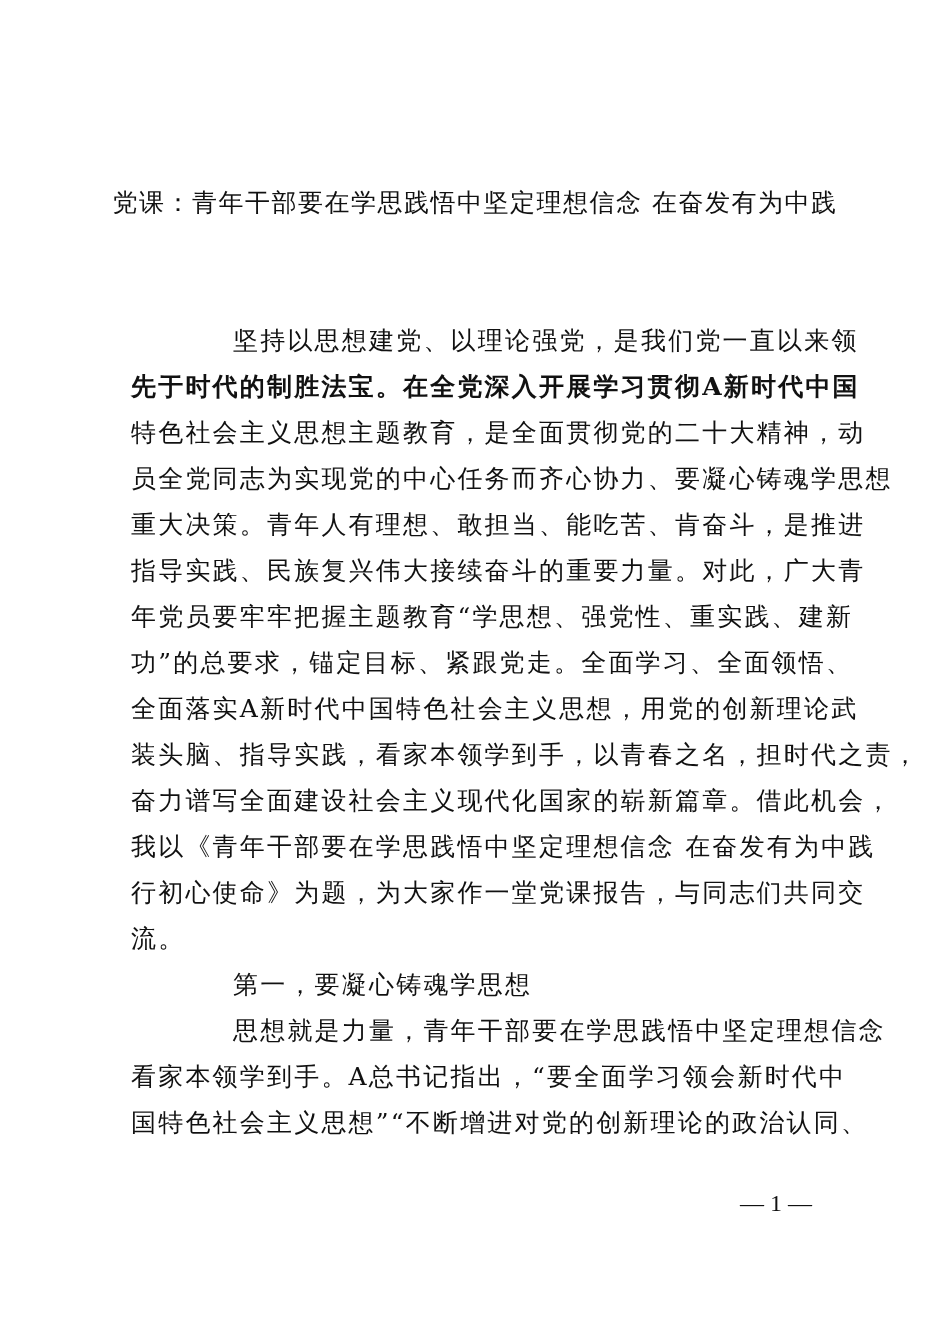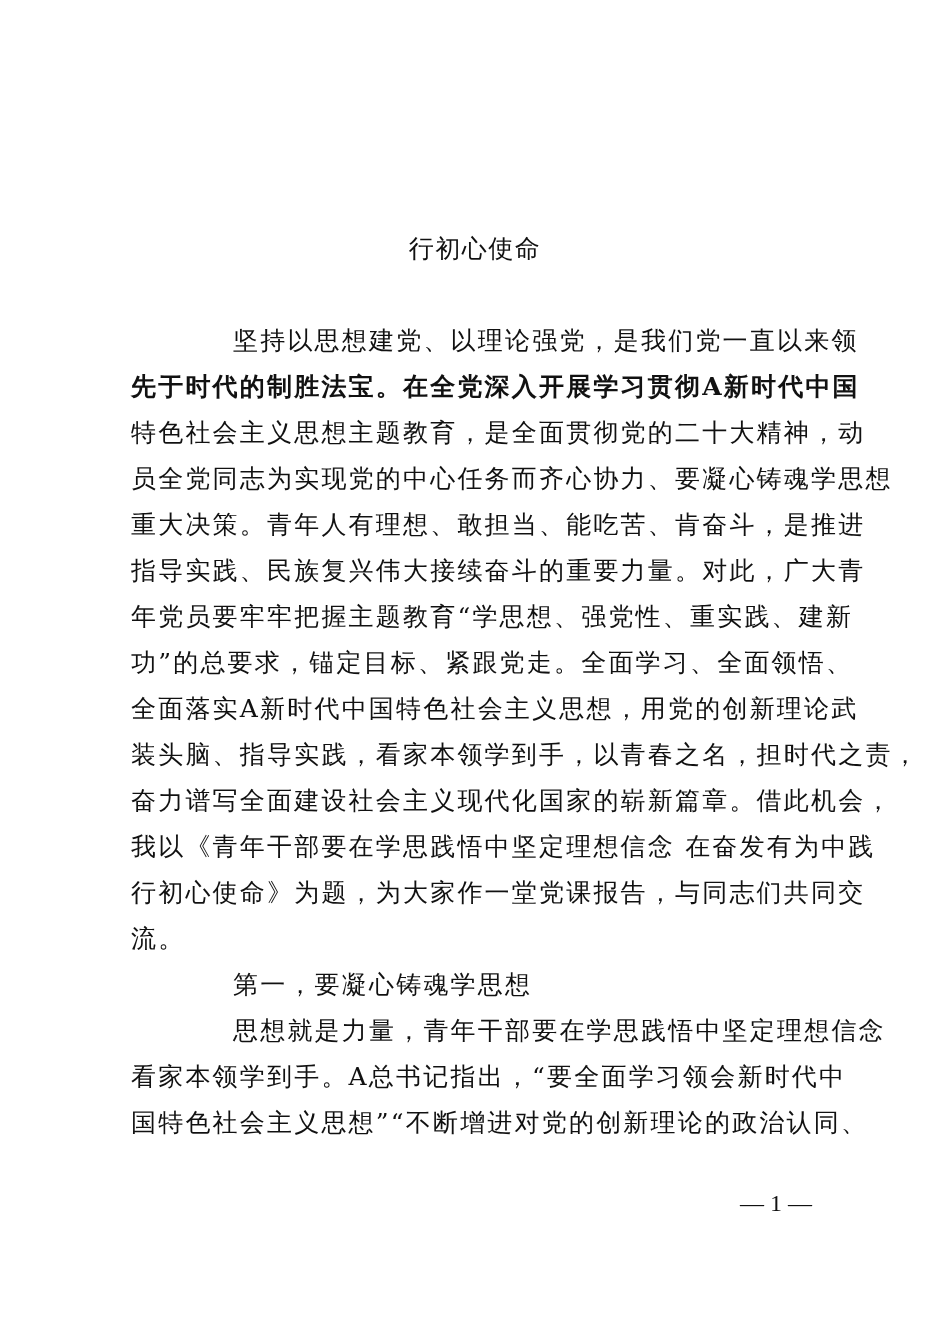--- a/index.html
+++ b/index.html
@@ -13,21 +13,21 @@
   .indent { left: 233px; }
   .salutation { left: 181px; }
   .page-num { position: absolute; left: 740px; top: 1190px; font-size: 24px;
               font-family: "Liberation Serif", serif; white-space: nowrap; }
 </style>
 </head>
 <body>
 
 <div class="page">
 
-  <div class="title-line" style="top:232px;">行初心使命</div>
+  <div class="title-line" style="top:186px;">党课：青年干部要在学思践悟中坚定理想信念 在奋发有为中践</div>
 
 
   <div>
     <div class="line indent" style="top:326px;">坚持以思想建党、以理论强党，是我们党一直以来领</div>
     <div class="line" style="top:372px;font-weight:bold;">先于时代的制胜法宝。在全党深入开展学习贯彻A新时代中国</div>
     <div class="line" style="top:418px;">特色社会主义思想主题教育，是全面贯彻党的二十大精神，动</div>
     <div class="line" style="top:464px;">员全党同志为实现党的中心任务而齐心协力、要凝心铸魂学思想</div>
     <div class="line" style="top:510px;">重大决策。青年人有理想、敢担当、能吃苦、肯奋斗，是推进</div>
     <div class="line" style="top:556px;">指导实践、民族复兴伟大接续奋斗的重要力量。对此，广大青</div>
     <div class="line" style="top:602px;">年党员要牢牢把握主题教育“学思想、强党性、重实践、建新</div>

